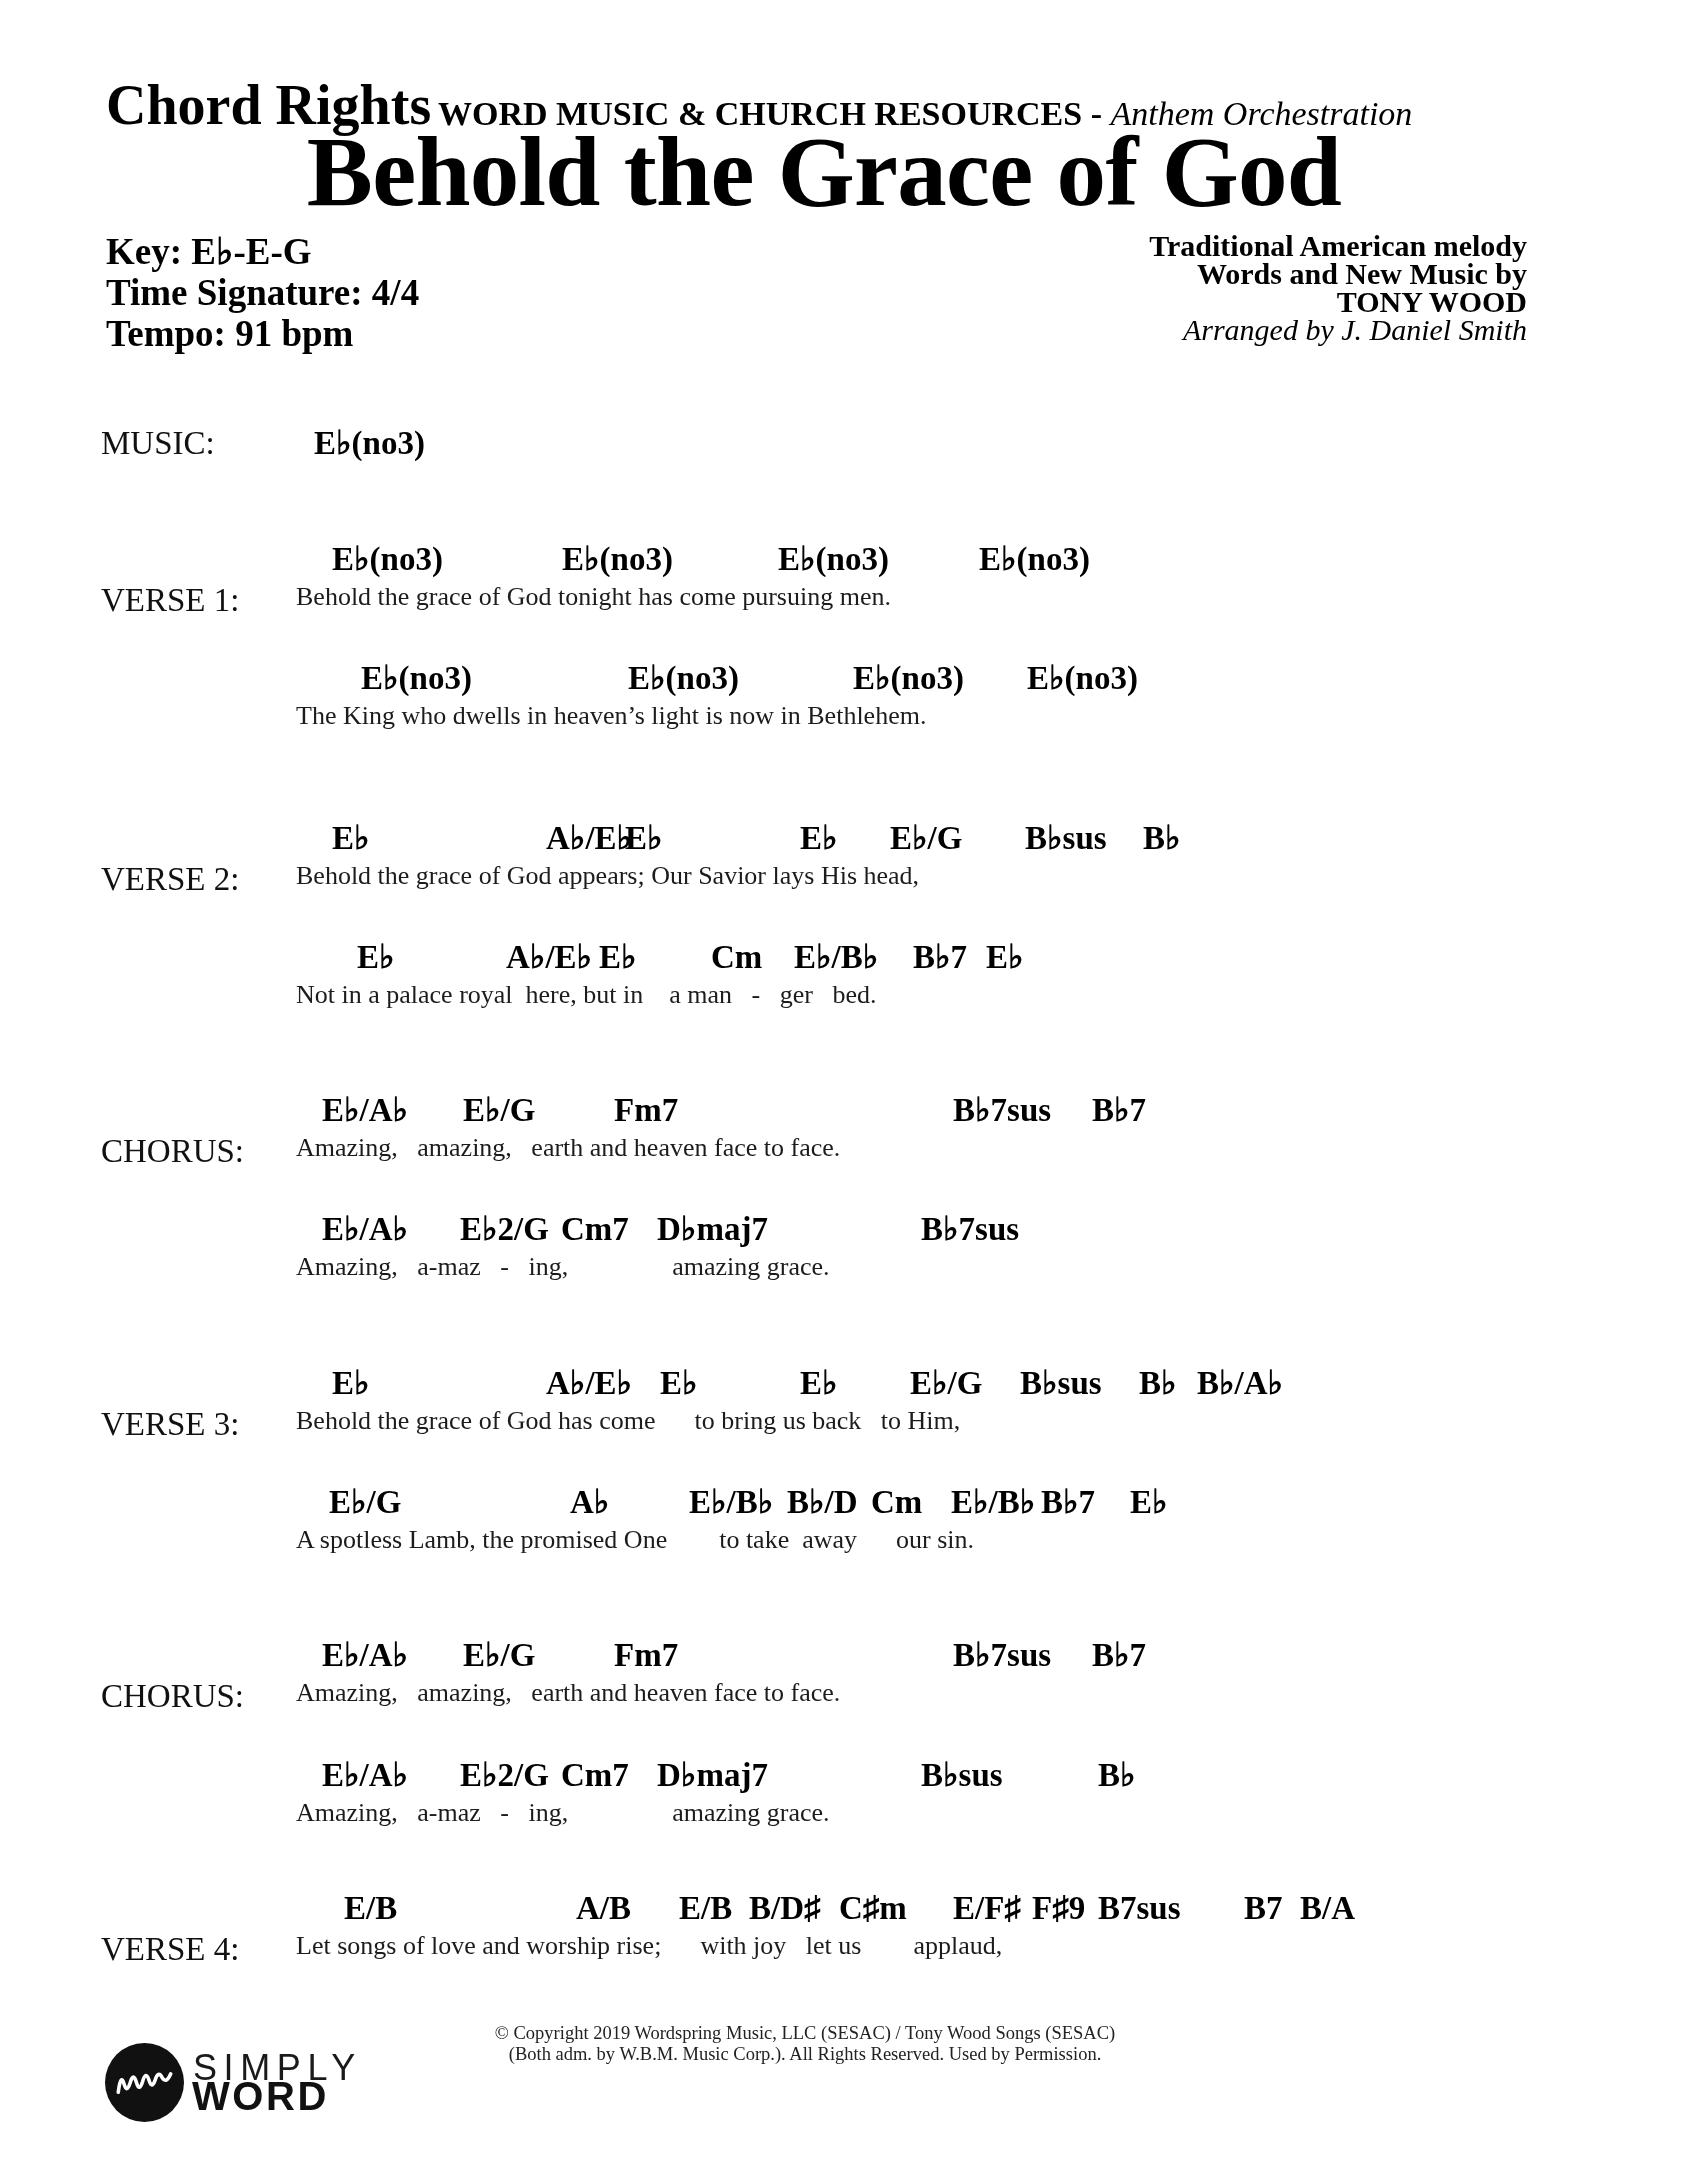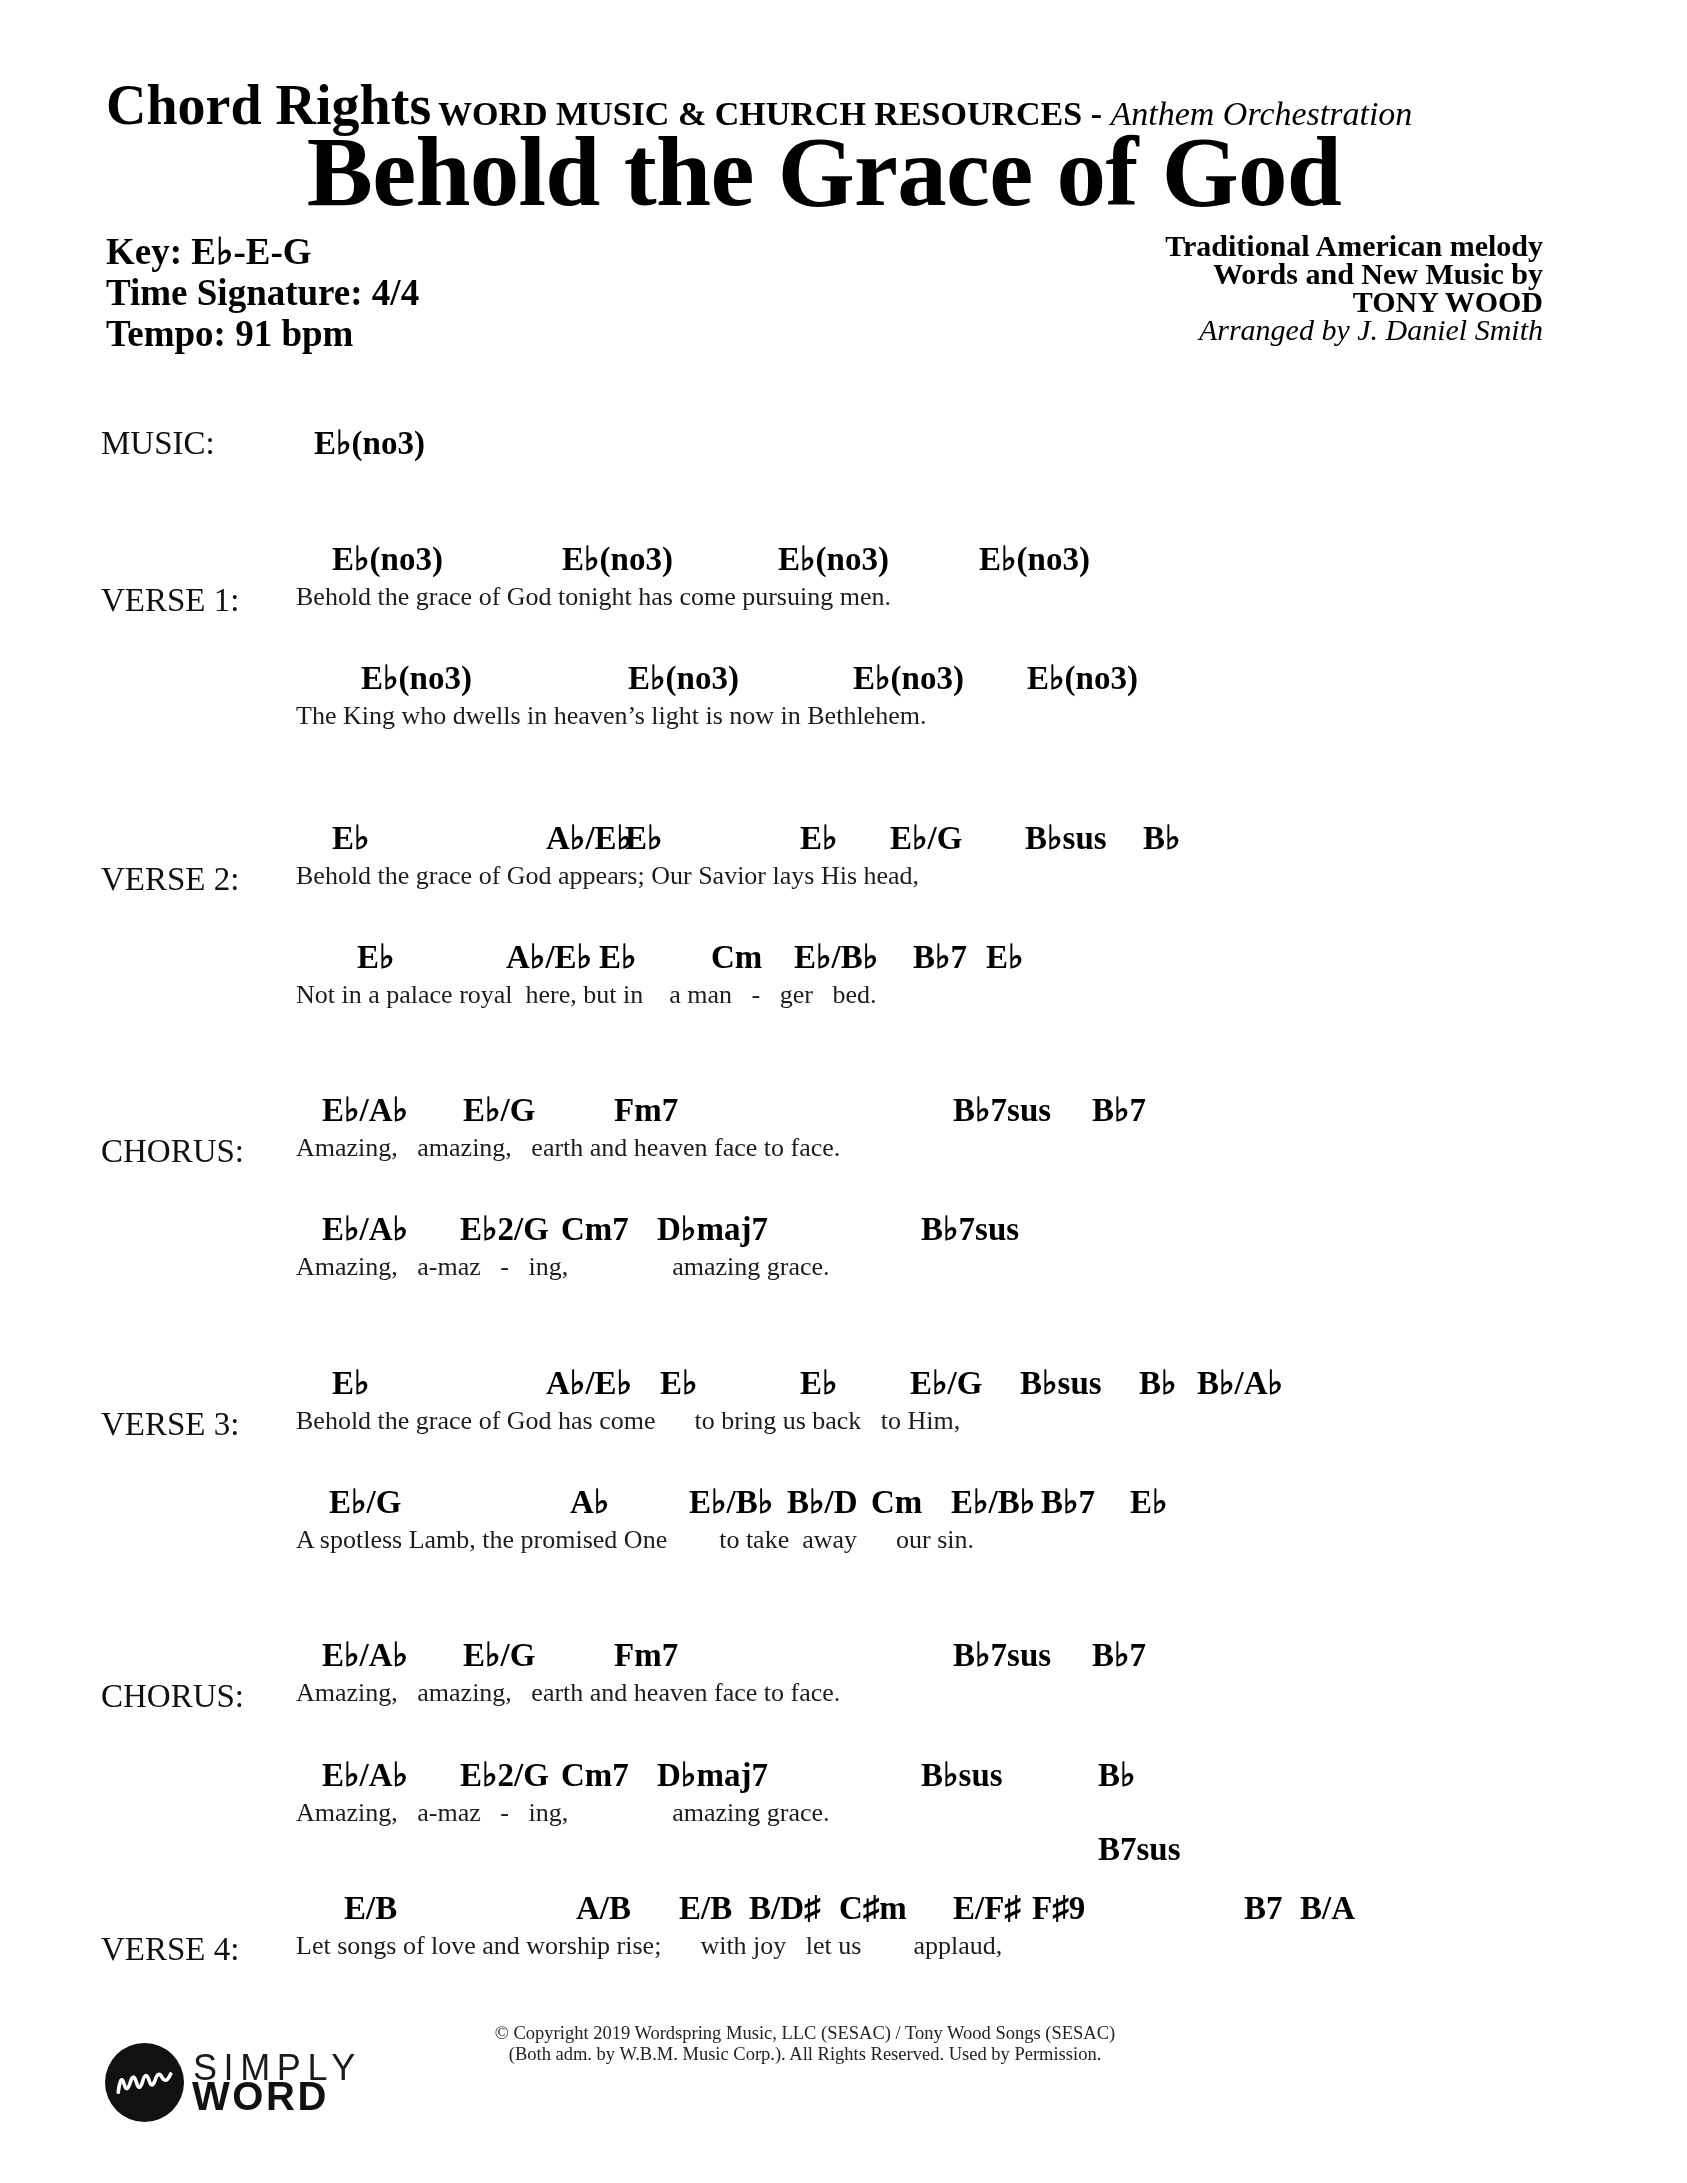--- a/index.html
+++ b/index.html
@@ -38,21 +38,21 @@
 <div class="page">
 
   <div class="abs doc-type" style="left:106px;top:77px;">Chord Rights</div>
 
   <div class="abs pub-row" style="left:438px;top:97px;"><span class="pub-bold">WORD MUSIC &amp; CHURCH RESOURCES</span><span class="pub-bold"> - </span><span class="pub-italic">Anthem Orchestration</span></div>
 
   <div class="abs song-title" style="left:824px;top:122px;">Behold the Grace of God</div>
 
   <div class="abs meta-block" style="left:106px;top:231px;"><div>Key: E♭-E-G</div><div>Time Signature: 4/4</div><div>Tempo: 91 bpm</div></div>
 
-  <div class="abs credits" style="right:144px;top:232px;"><div class="credit-bold">Traditional American melody</div><div class="credit-bold">Words and New Music by</div><div class="credit-bold">TONY WOOD</div><div class="credit-italic">Arranged by J. Daniel Smith</div></div>
+  <div class="abs credits" style="right:160px;top:232px;"><div class="credit-bold">Traditional American melody</div><div class="credit-bold">Words and New Music by</div><div class="credit-bold">TONY WOOD</div><div class="credit-italic">Arranged by J. Daniel Smith</div></div>
 
   <div id="sections">
       <div class="abs slabel" style="left: 101px; top: 427px;">MUSIC:</div>
       <div class="abs chord" style="left: 314px; top: 427px;">E♭(no3)</div>
       <div class="abs slabel" style="left: 101px; top: 584px;">VERSE 1:</div>
       <div class="abs chord" style="left: 332px; top: 543px;">E♭(no3)</div>
       <div class="abs chord" style="left: 562px; top: 543px;">E♭(no3)</div>
       <div class="abs chord" style="left: 778px; top: 543px;">E♭(no3)</div>
       <div class="abs chord" style="left: 979px; top: 543px;">E♭(no3)</div>
       <div class="abs lyric" style="left: 296px; top: 584px;">Behold the grace of God tonight has come pursuing men.</div>
@@ -125,21 +125,21 @@
       <div class="abs chord" style="left: 1098px; top: 1759px;">B♭</div>
       <div class="abs lyric" style="left: 296px; top: 1800px;">Amazing,   a-maz   -   ing,                amazing grace.</div>
       <div class="abs slabel" style="left: 101px; top: 1933px;">VERSE 4:</div>
       <div class="abs chord" style="left: 344px; top: 1892px;">E/B</div>
       <div class="abs chord" style="left: 576px; top: 1892px;">A/B</div>
       <div class="abs chord" style="left: 679px; top: 1892px;">E/B</div>
       <div class="abs chord" style="left: 749px; top: 1892px;">B/D♯</div>
       <div class="abs chord" style="left: 839px; top: 1892px;">C♯m</div>
       <div class="abs chord" style="left: 953px; top: 1892px;">E/F♯</div>
       <div class="abs chord" style="left: 1032px; top: 1892px;">F♯9</div>
-      <div class="abs chord" style="left: 1098px; top: 1833px;">B7sus</div>
+      <div class="abs chord" style="left: 1098px; top: 1892px;">B7sus</div>
       <div class="abs chord" style="left: 1244px; top: 1892px;">B7</div>
       <div class="abs chord" style="left: 1300px; top: 1892px;">B/A</div>
       <div class="abs lyric" style="left: 296px; top: 1933px;">Let songs of love and worship rise;      with joy   let us        applaud,</div>
     </div>
 
   <div class="logo-circle" style="left:105px;top:2043px;">
     <svg width="61" height="42" viewBox="0 0 92 64">
       <path d="M6 46 Q10 16 15 34 Q19 48 24 32 Q29 14 34 32 Q38 46 43 30 Q48 12 53 28 Q57 42 62 28 Q67 12 73 24 Q79 34 86 18" fill="none" stroke="#ffffff" stroke-width="5.5" stroke-linecap="round"></path>
     </svg>
   </div>

